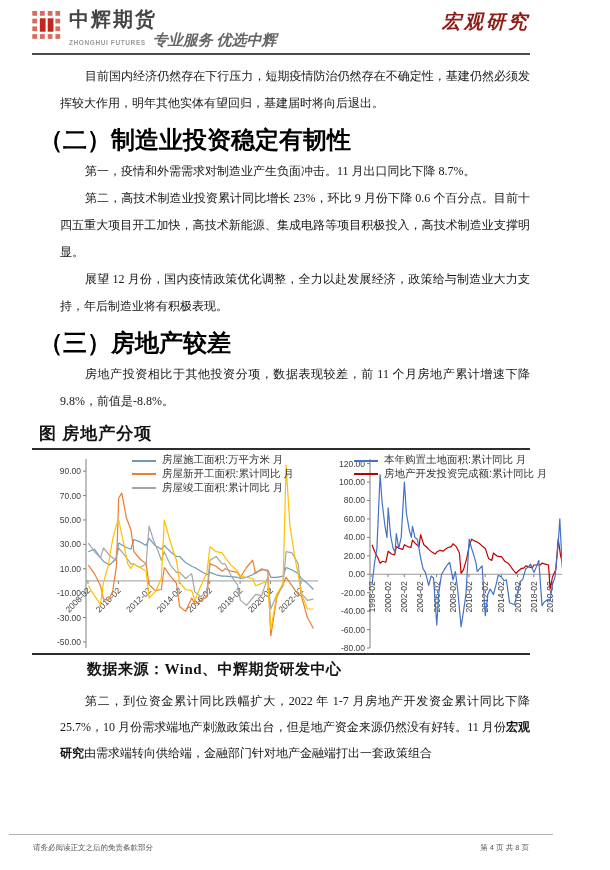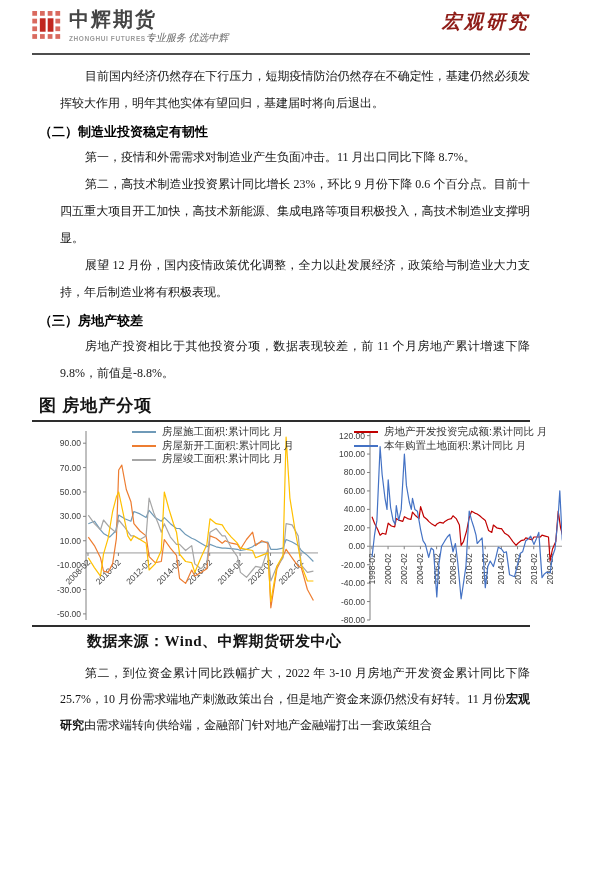--- a/index.html
+++ b/index.html
@@ -8,29 +8,29 @@
   
   .hdr{display:flex;justify-content:space-between;align-items:flex-start;padding-top:9px;height:40px;}
   .logo{display:flex;gap:7px;align-items:flex-start;}
   .logo svg{display:block;margin-top:2px;}
   .brand-col{display:flex;flex-direction:column;}
   .brand-cn{font-family:"Liberation Sans",sans-serif;font-weight:900;font-size:20px;
             letter-spacing:2px;color:#454545;line-height:1.05;}
   .brand-sub{display:flex;align-items:baseline;margin-top:1px;}
   .brand-en{font-family:"Liberation Sans",sans-serif;font-size:6.5px;font-weight:700;
             color:#9a9a9a;letter-spacing:.6px;}
-  .brand-tag{font-style:italic;font-weight:400;font-size:10px;color:#666;}
+  .brand-tag{font-style:italic;font-weight:700;font-size:15px;color:#666;margin-left:7px;}
   .report-type{font-family:"Liberation Sans",sans-serif;font-style:italic;font-weight:900;
                font-size:19px;color:#8f1d18;letter-spacing:3px;}
   .hdr-rule{border-top:2px solid #4d4d4d;margin-top:4px;}
   
   .bp{font-size:12px;line-height:27px;text-align:justify;margin:0 0 0 28px;}
   .indent{text-indent:25px;}
   .intro{margin-top:8px;}
-  .sec-h{font-family:Liberation Sans, sans-serif;font-weight:900;font-size:13px;
+  .sec-h{font-family:Liberation Sans, sans-serif;font-weight:900;font-size:24px;
          color:#000;margin:7px 0 3px 7px;line-height:1.3;}
   .bold-seg{font-weight:bold;}
   
   .fig-title{font-weight:bold;font-size:17px;margin:7px 0 3px 7px;letter-spacing:1px;}
   .fig-box{border-top:2px solid #2e2e2e;border-bottom:2px solid #2e2e2e;padding:3px 0 2px;margin-top:1px;}
   .charts{display:flex;gap:6px;margin-left:8px;}
   .chart{position:relative;}
   .legend{position:absolute;display:flex;flex-direction:column;font-family:"Liberation Sans",sans-serif;
           font-size:10.5px;color:#333;line-height:1.22;}
   .leg-item{margin-bottom:1px;}
@@ -128,21 +128,21 @@
             <text x="203.1088524590146" y="137.93548387096774" text-anchor="end" font-size="8.5" fill="#404040" transform="rotate(-45 203.1088524590146 137.93548387096774)">2018-02</text>
             <line x1="230.5350819672113" y1="127.93548387096774" x2="230.5350819672113" y2="130.93548387096774" stroke="#808080" stroke-width="1"></line>
             <text x="233.5350819672113" y="137.93548387096774" text-anchor="end" font-size="8.5" fill="#404040" transform="rotate(-45 233.5350819672113 137.93548387096774)">2020-02</text>
             <line x1="260.961311475408" y1="127.93548387096774" x2="260.961311475408" y2="130.93548387096774" stroke="#808080" stroke-width="1"></line>
             <text x="263.961311475408" y="137.93548387096774" text-anchor="end" font-size="8.5" fill="#404040" transform="rotate(-45 263.961311475408 137.93548387096774)">2022-02</text>
             <polyline points="48.3,98.7 54.4,96.2 60.5,104.8 63.5,108.4 69.6,112.1 75.7,106.0 78.7,90.1 84.8,93.8 90.9,96.2 93.9,86.5 100.0,88.9 106.1,92.6 109.1,85.3 115.2,92.6 121.3,96.2 124.3,92.6 130.4,98.7 136.5,103.5 139.6,103.5 145.6,109.6 151.7,113.3 154.8,114.5 160.9,118.2 166.9,121.8 170.0,119.4 176.1,121.8 182.2,123.1 185.2,123.1 191.3,123.7 197.4,124.3 200.4,125.5 206.5,124.3 212.6,121.8 215.6,119.4 221.7,117.0 227.8,117.0 230.8,124.3 236.9,124.3 243.0,123.1 246.1,114.5 252.1,117.0 258.2,120.6 261.3,125.5 267.4,130.4 273.4,136.5" fill="none" stroke="#6f9ab8" stroke-width="1.2" stroke-linejoin="round"></polyline>
             <polyline points="48.3,112.1 54.4,120.6 60.5,132.8 63.5,146.2 68.1,147.4 72.6,138.9 76.4,113.3 78.7,45.0 81.8,40.1 86.3,64.5 90.9,76.7 93.9,98.7 100.0,106.0 106.1,110.9 109.1,131.6 115.2,137.7 121.3,136.5 124.3,114.5 130.4,123.1 136.5,130.4 139.6,153.5 145.6,158.4 151.7,145.0 154.8,151.1 160.9,147.4 166.9,143.8 170.0,110.9 176.1,113.3 182.2,118.2 185.2,115.7 191.3,118.2 197.4,119.4 200.4,124.3 206.5,114.5 212.6,107.2 215.6,120.6 221.7,115.7 227.8,118.2 230.8,182.8 236.9,143.8 243.0,131.6 246.1,124.3 252.1,132.8 258.2,141.3 261.3,142.6 267.4,164.5 273.4,175.5" fill="none" stroke="#ED7D31" stroke-width="1.2" stroke-linejoin="round"></polyline>
             <polyline points="48.3,90.1 54.4,98.7 60.5,104.8 63.5,95.0 69.6,102.3 75.7,107.2 78.7,95.0 84.8,102.3 90.9,110.9 93.9,110.9 100.0,114.5 106.1,110.9 109.1,73.1 113.7,87.7 118.3,98.7 121.3,107.2 124.3,98.7 130.4,112.1 136.5,119.4 139.6,119.4 145.6,125.5 151.7,120.6 154.8,138.9 160.9,143.8 166.9,137.7 170.0,107.2 176.1,103.5 182.2,110.9 185.2,110.9 191.3,123.1 197.4,131.6 200.4,147.4 206.5,152.3 212.6,145.0 215.6,141.3 221.7,142.6 227.8,124.3 230.8,156.0 236.9,141.3 243.0,132.8 246.1,98.7 252.1,99.9 258.2,110.9 261.3,140.1 267.4,147.4 273.4,146.2" fill="none" stroke="#A6A6A6" stroke-width="1.2" stroke-linejoin="round"></polyline>
             <polyline points="48.3,132.8 54.4,142.6 60.5,151.1 63.5,129.2 68.1,113.3 72.6,86.5 76.4,71.8 78.7,67.0 83.3,88.9 87.8,110.9 90.9,115.7 93.9,110.9 100.0,114.5 106.1,118.2 109.1,145.0 115.2,138.9 121.3,125.5 124.3,67.0 128.9,84.0 133.5,98.7 136.5,107.2 139.6,129.2 145.6,136.5 151.7,137.7 154.8,147.4 160.9,132.8 166.9,119.4 170.0,93.8 176.1,98.7 182.2,99.9 185.2,104.8 191.3,112.1 197.4,118.2 200.4,123.1 206.5,124.3 212.6,125.5 215.6,132.8 221.7,130.4 227.8,127.9 230.8,176.7 236.9,141.3 243.0,130.4 246.1,12.1 249.9,73.1 255.2,106.0 258.2,121.8 261.3,140.1 267.4,156.0 273.4,156.0" fill="none" stroke="#FFC000" stroke-width="1.2" stroke-linejoin="round"></polyline>
           </svg><div class="legend" style="left: 92px; top: 0px; width: 162px;">
-            <div class="leg-item"><span class="leg-mark" style="background: rgb(111, 154, 184);"></span><span>房屋施工面积:累计同比 月</span></div>
+            <div class="leg-item"><span class="leg-mark" style="background: rgb(111, 154, 184);"></span><span>房屋施工面积:万平方米 月</span></div>
             <div class="leg-item"><span class="leg-mark" style="background: rgb(237, 125, 49);"></span><span>房屋新开工面积:累计同比 月</span></div>
             <div class="leg-item"><span class="leg-mark" style="background: rgb(166, 166, 166);"></span><span>房屋竣工面积:累计同比 月</span></div>
           </div></div>
       <div class="chart" id="chart-right" style="width: 254px; height: 198px;"><svg width="254" height="198">
             <line x1="42" y1="121.24390243902438" x2="248" y2="121.24390243902438" stroke="#9a9a9a" stroke-width="1"></line>
             <line x1="42" y1="6" x2="42" y2="195" stroke="#808080" stroke-width="1"></line>
             <line x1="39" y1="10.609756097560975" x2="42" y2="10.609756097560975" stroke="#808080" stroke-width="1"></line>
             <text x="37" y="13.609756097560975" text-anchor="end" font-size="8.5" fill="#404040">120.00</text>
             <line x1="39" y1="29.048780487804876" x2="42" y2="29.048780487804876" stroke="#808080" stroke-width="1"></line>
             <text x="37" y="32.048780487804876" text-anchor="end" font-size="8.5" fill="#404040">100.00</text>
@@ -186,23 +186,27 @@
             <text x="192.55913555992132" y="128.2439024390244" text-anchor="end" font-size="8.5" fill="#404040" transform="rotate(-90 192.55913555992132 128.2439024390244)">2016-02</text>
             <line x1="205.74774066797627" y1="121.24390243902438" x2="205.74774066797627" y2="124.24390243902438" stroke="#808080" stroke-width="1"></line>
             <text x="208.74774066797627" y="128.2439024390244" text-anchor="end" font-size="8.5" fill="#404040" transform="rotate(-90 208.74774066797627 128.2439024390244)">2018-02</text>
             <line x1="221.93634577603126" y1="121.24390243902438" x2="221.93634577603126" y2="124.24390243902438" stroke="#808080" stroke-width="1"></line>
             <text x="224.93634577603126" y="128.2439024390244" text-anchor="end" font-size="8.5" fill="#404040" transform="rotate(-90 224.93634577603126 128.2439024390244)">2020-02</text>
             <line x1="238.12495088408625" y1="121.24390243902438" x2="238.12495088408625" y2="124.24390243902438" stroke="#808080" stroke-width="1"></line>
             <text x="241.12495088408625" y="128.2439024390244" text-anchor="end" font-size="8.5" fill="#404040" transform="rotate(-90 241.12495088408625 128.2439024390244)">2022-02</text>
             <polyline points="44.0,91.7 46.5,98.2 49.7,104.6 52.1,110.2 54.5,108.3 57.8,109.3 60.2,98.2 63.4,101.0 66.7,101.9 68.3,93.6 71.5,95.4 74.8,96.4 76.4,91.7 79.6,93.6 82.9,94.5 84.5,87.1 87.7,90.8 91.0,93.6 92.6,81.6 95.8,91.7 99.1,94.5 100.7,96.4 103.9,99.1 107.2,101.0 108.8,99.1 112.0,97.3 115.3,98.2 116.9,96.4 120.1,94.5 123.3,93.6 125.0,90.8 128.2,93.6 131.4,100.0 133.1,120.3 135.5,116.6 138.7,105.6 141.2,92.7 143.6,86.2 146.8,88.1 149.2,89.0 151.7,90.8 154.9,93.6 157.3,95.4 160.6,105.6 163.8,107.4 165.4,100.0 168.7,102.8 171.9,103.7 173.5,103.7 176.8,108.3 180.0,110.2 181.6,112.0 184.9,116.6 188.1,120.3 189.7,118.5 193.0,115.7 196.2,114.8 197.8,112.9 201.1,113.9 204.3,114.8 205.9,112.0 209.1,112.0 212.4,112.0 214.0,110.2 217.2,111.1 220.5,112.0 222.1,136.0 224.5,124.0 227.8,116.6 230.2,86.2 232.6,102.8 235.9,114.8 238.3,117.6 240.7,124.9 243.1,128.6 244.8,130.5" fill="none" stroke="#C00000" stroke-width="1.2" stroke-linejoin="round"></polyline>
             <polyline points="44.0,132.3 46.5,110.2 48.9,95.4 52.1,21.7 54.1,49.3 57.0,73.3 59.0,84.4 60.2,54.9 62.6,82.5 65.1,95.4 67.1,99.1 68.3,80.7 70.7,95.4 73.2,84.4 76.4,29.0 78.4,60.4 81.3,77.0 83.3,84.4 84.5,73.3 86.9,84.4 89.4,86.2 92.6,104.6 95.0,115.7 97.4,119.4 100.7,132.3 103.1,123.1 105.5,124.9 108.8,172.0 110.8,139.7 113.6,121.2 116.9,115.7 119.3,112.0 121.7,109.3 125.0,126.8 127.4,118.5 129.8,137.8 133.1,173.8 135.5,158.1 137.9,141.5 141.2,86.2 143.6,95.4 146.0,102.8 148.0,110.2 149.2,118.5 151.7,115.7 154.1,112.9 157.3,162.7 159.8,141.5 162.2,136.0 165.4,141.5 167.9,132.3 170.3,122.2 173.5,124.0 176.0,127.7 178.4,126.8 181.6,149.8 184.1,150.7 186.5,151.7 189.7,138.8 192.1,128.6 194.6,126.8 197.8,115.7 200.2,113.9 202.7,111.1 205.9,119.4 208.3,113.9 210.8,107.4 214.0,152.6 216.4,148.9 218.9,147.1 222.1,148.0 224.5,131.4 227.0,124.0 230.2,90.8 231.8,65.9 234.2,113.9 236.7,128.6 238.3,160.0 241.5,170.1 244.8,171.0" fill="none" stroke="#4472C4" stroke-width="1.2" stroke-linejoin="round"></polyline>
           </svg><div class="legend" style="left: 26px; top: 0px; width: 235px;">
+            <div class="leg-item"><span class="leg-mark" style="background: rgb(68, 114, 196);"></span><span>本年购置土地面积:累计同比 月</span></div>
             <div class="leg-item"><span class="leg-mark" style="background: rgb(192, 0, 0);"></span><span>房地产开发投资完成额:累计同比 月</span></div>
-            <div class="leg-item"><span class="leg-mark" style="background: rgb(68, 114, 196);"></span><span>本年购置土地面积:累计同比 月</span></div>
           </div></div>
     </div>
   </div>
   <div class="src">数据来源：Wind、中辉期货研发中心</div>
 
-  <p class="bp indent last-p"><span>第二，到位资金累计同比跌幅扩大，2022 年 3-10 月房地产开发资金累计同比下降 25.7%，10 月份需求端地产刺激政策出台，但是地产资金来源仍然没有好转。11 月份</span><span class="bold-seg">宏观研究</span><span>由需求端转向供给端，金融部门针对地产金融端打出一套政策组合</span></p>
-
+  <p class="bp indent last-p"><span>第二，到位资金累计同比跌幅扩大，2022 年 1-7 月房地产开发资金累计同比下降 25.7%，10 月份需求端地产刺激政策出台，但是地产资金来源仍然没有好转。11 月份</span><span class="bold-seg">宏观研究</span><span>由需求端转向供给端，金融部门针对地产金融端打出一套政策组合</span></p>
+
+  <div class="footer">
+    <span>请务必阅读正文之后的免责条款部分</span>
+    <span>第 4 页 共 8 页</span>
+  </div>
 
 </div>
 
 </body></html>

